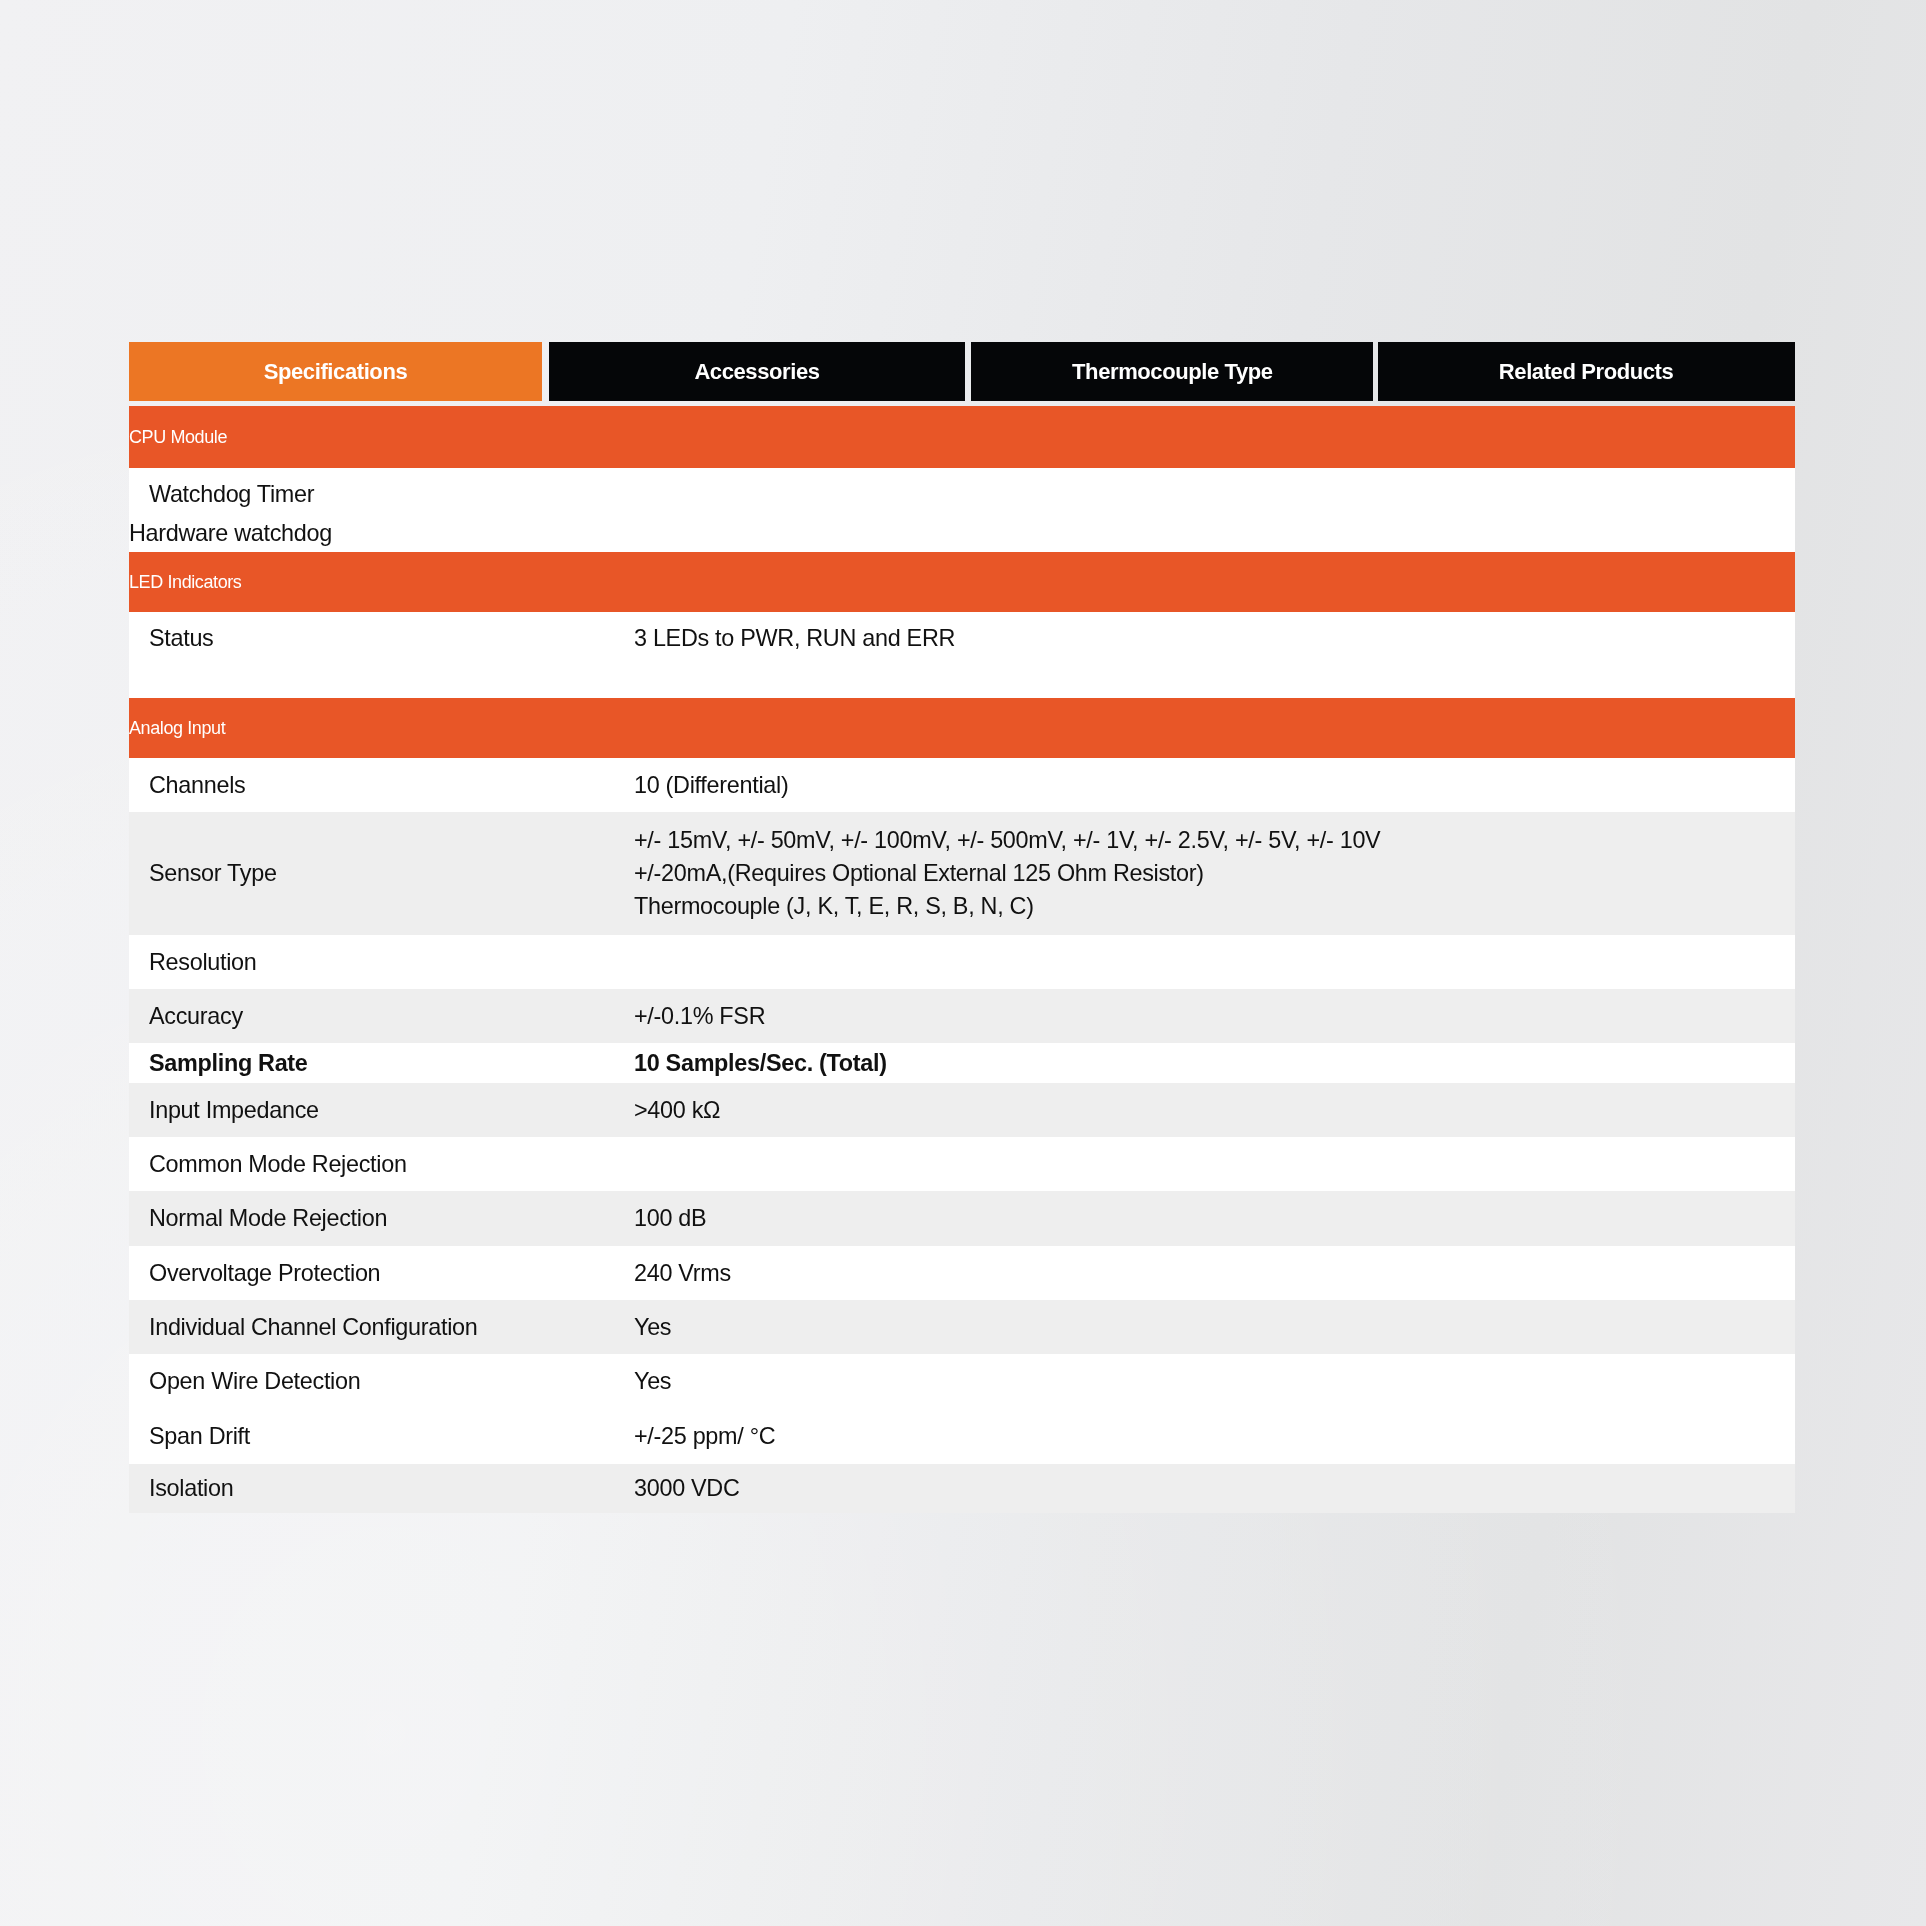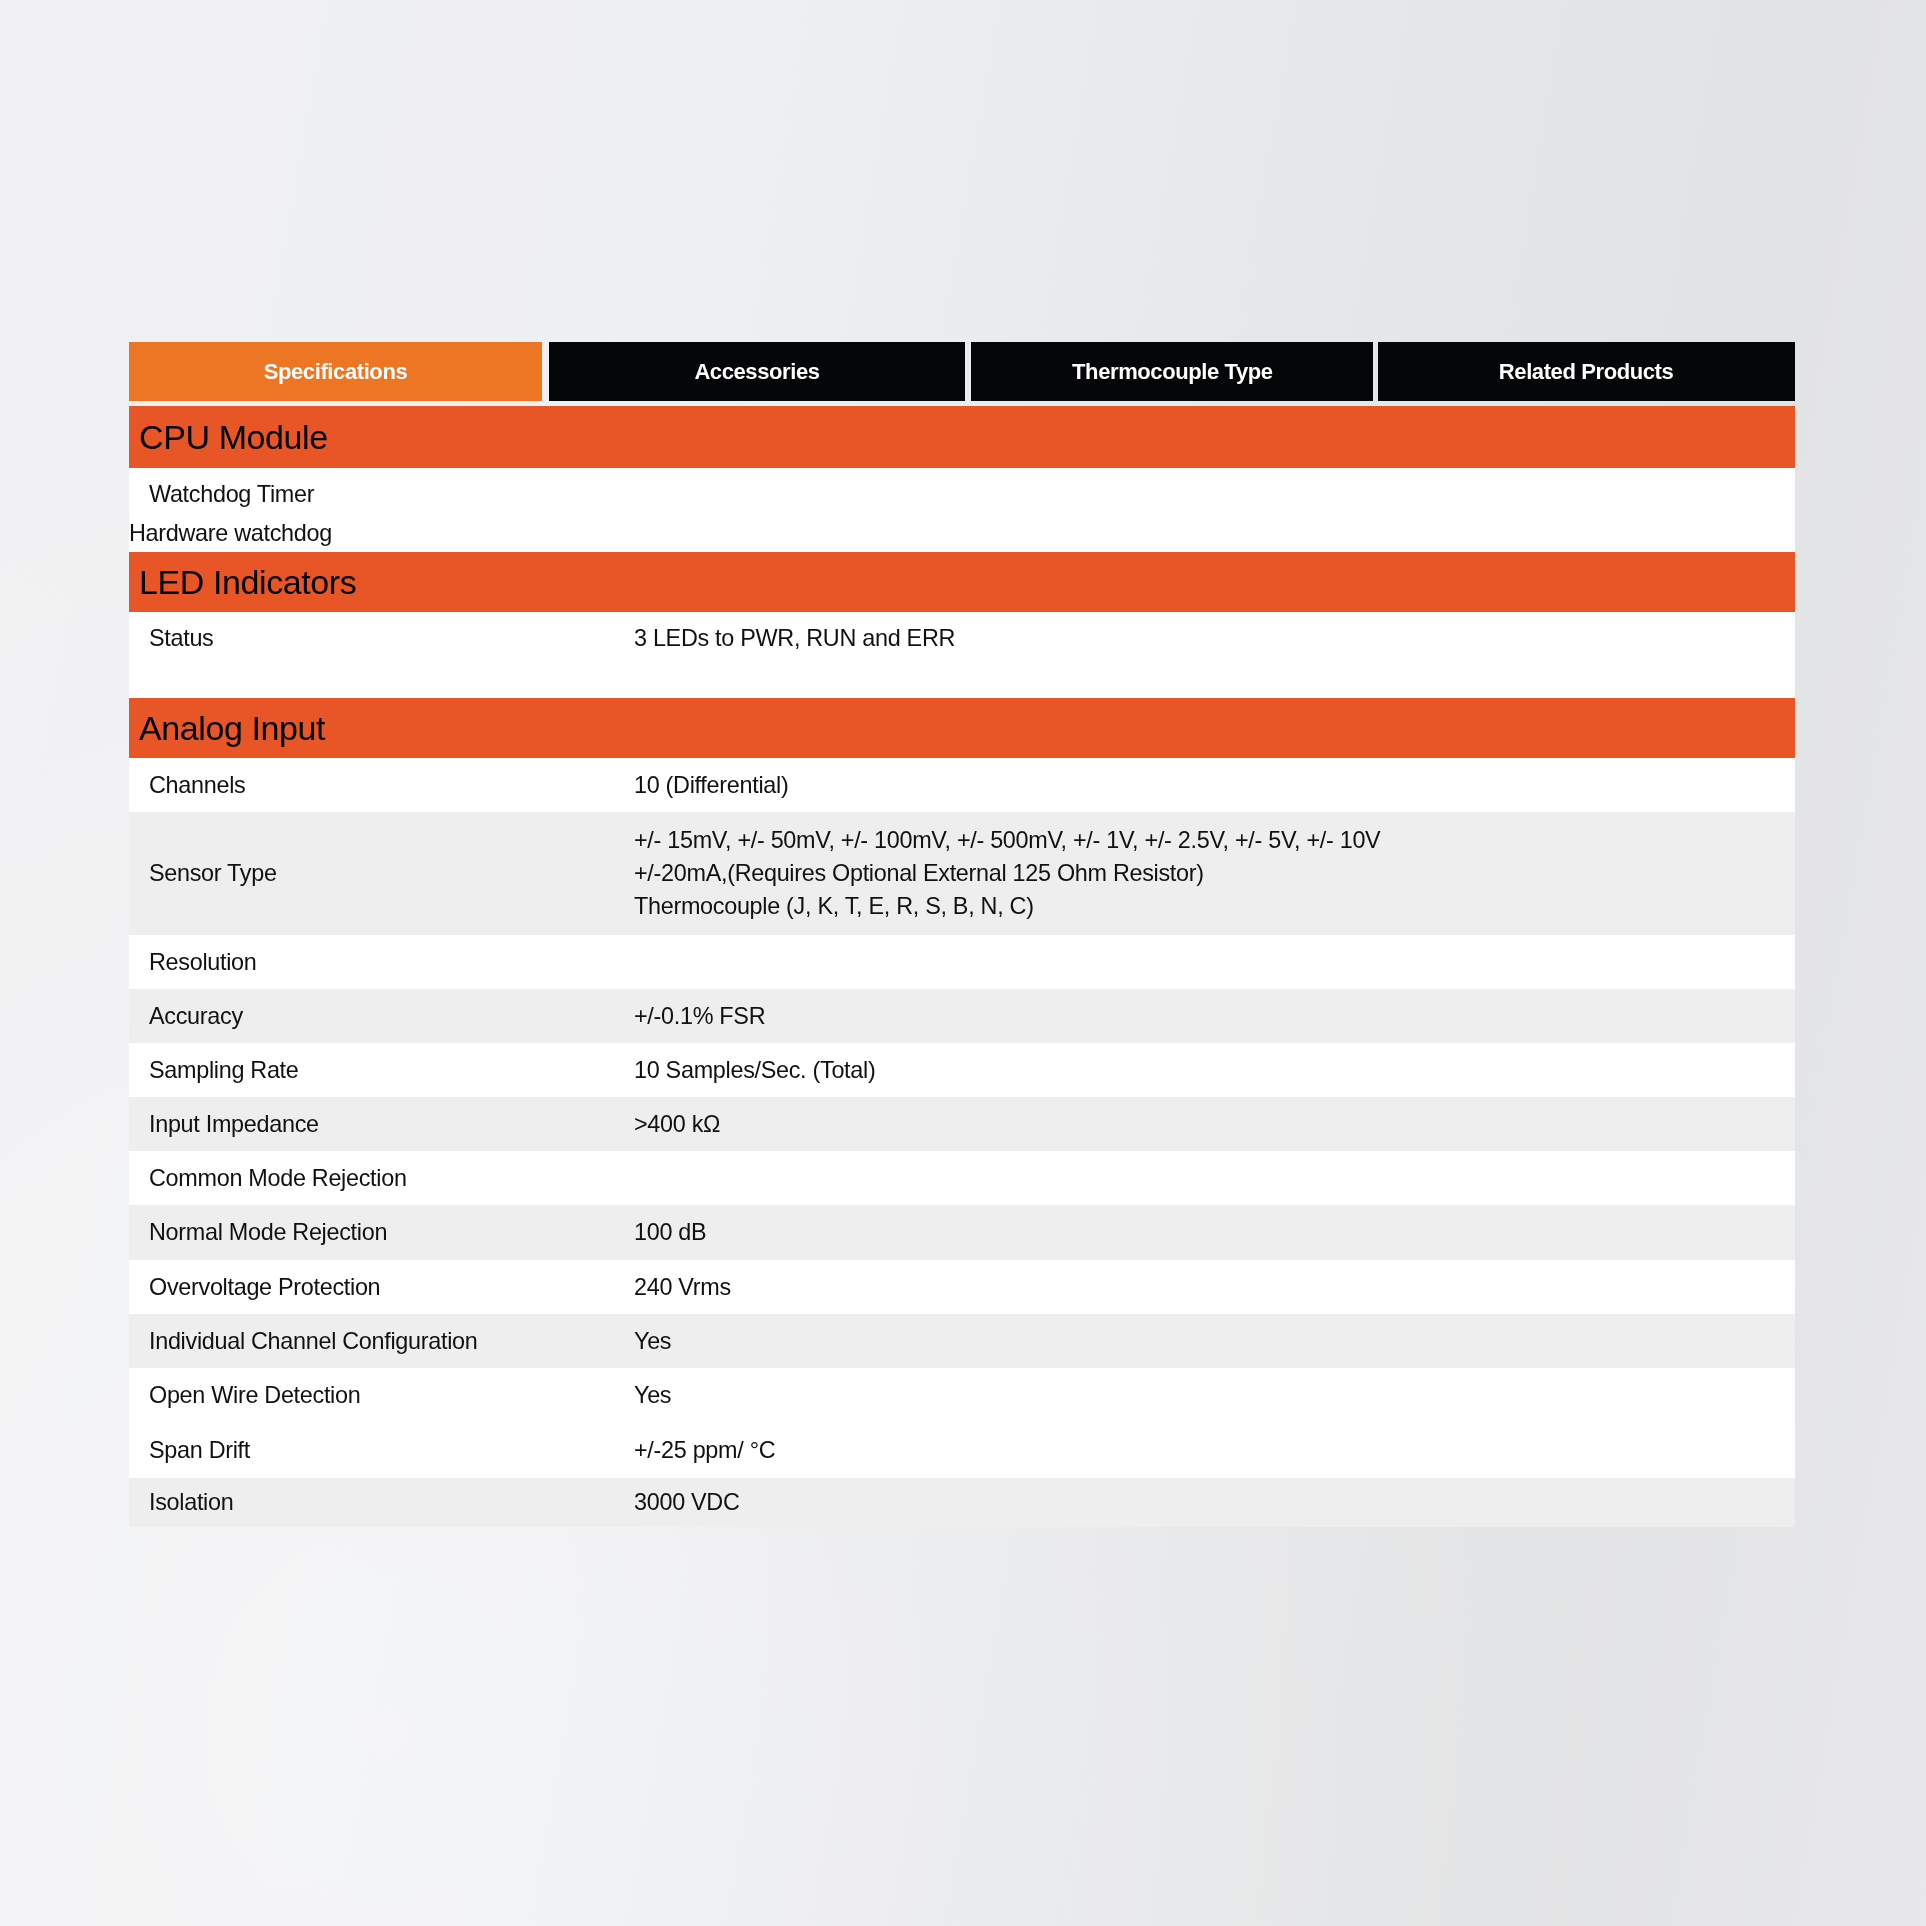--- a/index.html
+++ b/index.html
@@ -27,23 +27,23 @@
       color: #ffffff; font-weight: bold; font-size: 22px; letter-spacing: -0.4px;
       background: #050608; cursor: pointer;
     }
     .tab.active { background: #ec7624; }
     .tab-1 { width: 413px; }
     .tab-2 { width: 416px; margin-left: 7px; }
     .tab-3 { width: 417px; margin-left: 4.2px; }
     .tab-4 { width: 402px; margin-left: 6.4px; }
 
     .section-header {
-      background: #e85627; color: #000000;
-      font-size: 34px; letter-spacing: -0.4px;
-      display: flex; align-items: center; padding-left: 10px;
+      background: #e85627; color: #ffffff;
+      font-size: 18px; letter-spacing: -0.4px;
+      display: flex; align-items: center; 
     }
     .row {
       display: flex; font-size: 23.4px; color: #111111; letter-spacing: -0.3px;
     }
     .row.white { background: #ffffff; }
     .row.gray  { background: #eeeeee; }
     .row .label { width: 505px; padding-left: 20px; }
     .row .value { flex: 1; }
     .row.center { align-items: center; }
     .row.top .label, .row.top .value { padding-top: 12.7px; }
@@ -89,21 +89,21 @@
       <span class="line">Thermocouple (J, K, T, E, R, S, B, N, C)</span>
     </div>
   </div>
   <div class="row white center" style="height:54px;">
     <div class="label">Resolution</div>
   </div>
   <div class="row gray center" style="height:54px;">
     <div class="label">Accuracy</div>
     <div class="value">+/-0.1% FSR</div>
   </div>
-  <div class="row white center" style="height:54px;">
+  <div class="row white center" style="height:40px;font-weight:bold;">
     <div class="label">Sampling Rate</div>
     <div class="value">10 Samples/Sec. (Total)</div>
   </div>
   <div class="row gray center" style="height:54px;">
     <div class="label">Input Impedance</div>
     <div class="value">&gt;400 kΩ</div>
   </div>
   <div class="row white center" style="height:54px;">
     <div class="label">Common Mode Rejection</div>
   </div>

